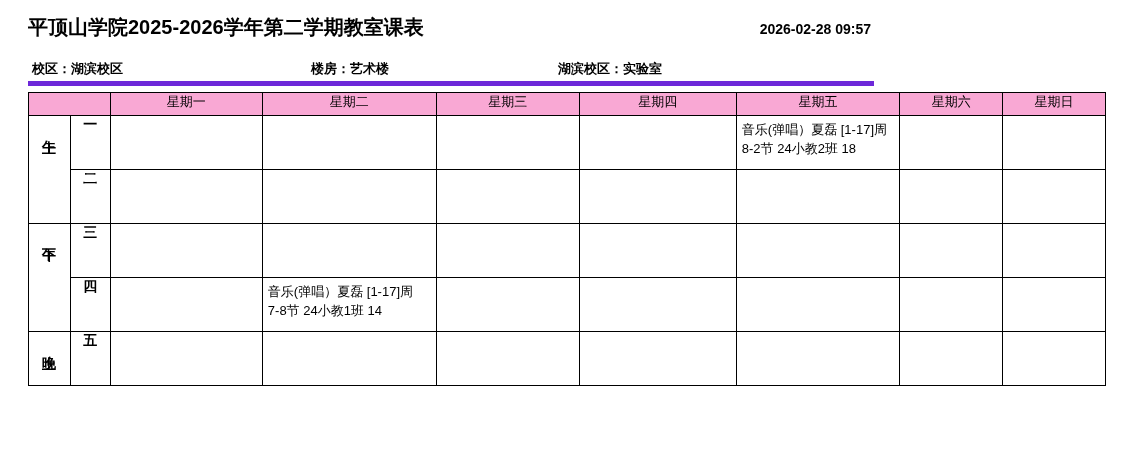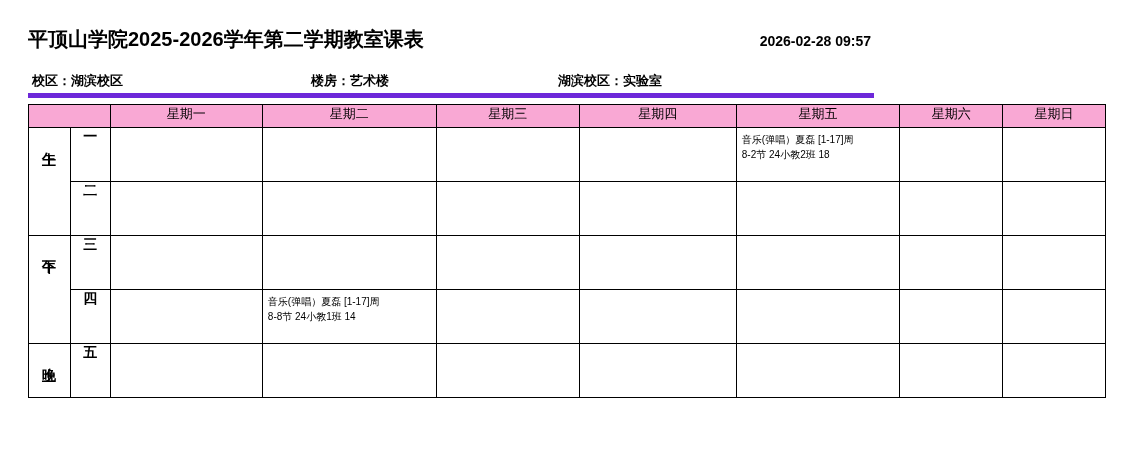--- a/index.html
+++ b/index.html
@@ -12,21 +12,21 @@
     height: 470px;
     font-family: "Liberation Sans", sans-serif;
     color: #000000;
     overflow: hidden;
   }
   .page {
     position: relative;
     width: 902px;
     height: 470px;
     box-sizing: border-box;
-    padding: 12px 28px;
+    padding: 0 28px;
   }
   .title-row {
     display: flex;
     align-items: baseline;
     justify-content: space-between;
     padding-top: 14px;
   }
   .doc-title {
     font-size: 20px;
     font-weight: bold;
@@ -89,21 +89,21 @@
     text-align: center;
     vertical-align: middle;
     font-size: 14px;
     font-weight: bold;
   }
   td.slot {
     height: 53px;
     position: relative;
   }
   .entry {
-    font-size: 10px;
+    font-size: 13px;
     line-height: 1.45;
     padding: 5px 3px 0 5px;
     white-space: nowrap;
   }
   .entry-line {
     display: block;
   }
   .vertical-two {
     display: inline-block;
     line-height: 1.15;
@@ -194,21 +194,21 @@
         <td class="slot"></td>
         <td class="slot"></td>
       </tr>
 
       <tr>
         <td class="period-label">四</td>
         <td class="slot"></td>
         <td class="slot">
           <div class="entry">
             <span class="entry-line">音乐(弹唱）夏磊 [1-17]周</span>
-            <span class="entry-line">8-8节 24小教1班 14</span>
+            <span class="entry-line">7-8节 24小教1班 14</span>
           </div>
         </td>
         <td class="slot"></td>
         <td class="slot"></td>
         <td class="slot"></td>
         <td class="slot"></td>
         <td class="slot"></td>
       </tr>
 
       <tr>

